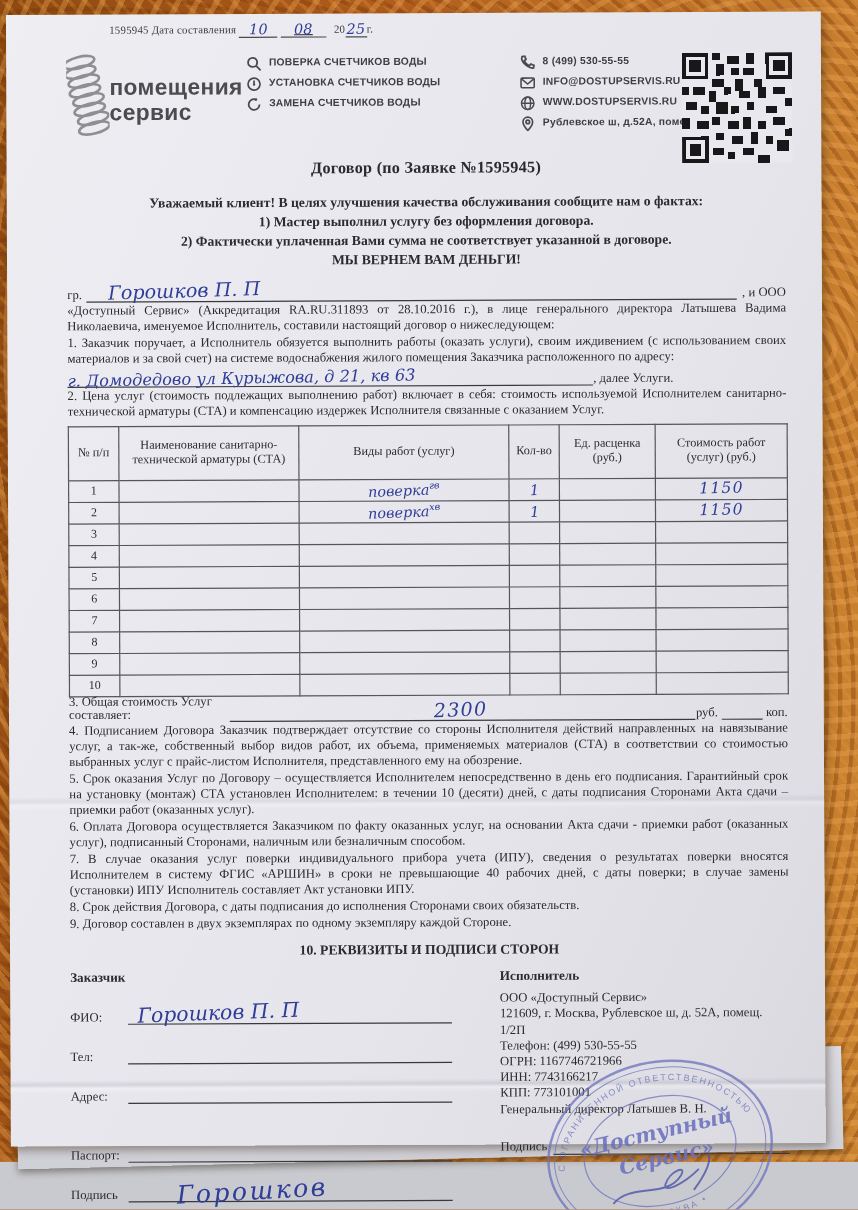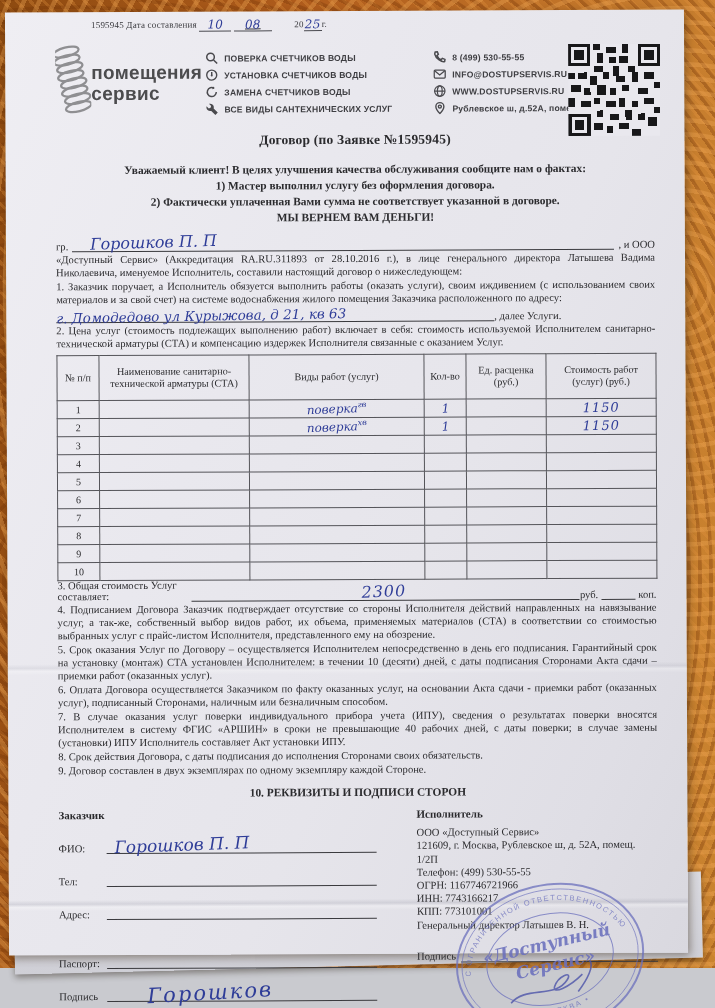--- a/index.html
+++ b/index.html
@@ -43,21 +43,21 @@
   .hw{font-family:"DejaVu Serif", serif;font-style:italic;color:#2f3d98;}
   .hw-date{font-size:12px;position:relative;top:1px;}
 
   
   .header-row{display:flex;align-items:flex-start;margin-top:9px;position:relative;height:84px;}
   .logo-box{display:flex;align-items:center;width:150px;flex:0 0 auto;}
   .logo-name{font-family:"Liberation Sans", sans-serif;font-weight:bold;font-size:19px;line-height:21px;color:#4c4c4e;letter-spacing:.3px;}
   .svc-list,.contact-list{font-family:"Liberation Sans", sans-serif;flex:0 0 auto;margin-top:6px;}
   .svc-list{width:222px;}
   .contact-list{width:200px;margin-left:6px;}
-  .hdr-item{display:flex;align-items:flex-end;height:17px;}
+  .hdr-item{display:flex;align-items:flex-start;height:17px;}
   .hdr-item .ic{width:13px;height:13px;flex:0 0 13px;margin-right:6px;}
   .hdr-item .lbl{font-weight:bold;font-size:8.6px;color:#3e3e42;letter-spacing:.2px;white-space:nowrap;}
   .qr-wrap{position:absolute;right:-6px;top:5px;width:92px;height:92px;}
 
   .doc-title{text-align:center;font-weight:bold;font-size:13.5px;margin-top:8px;letter-spacing:.2px;}
 
   .notice{margin-top:13px;text-align:center;font-weight:bold;font-size:11.4px;line-height:16px;}
 
   .gr-line{display:flex;align-items:flex-end;margin-top:9px;font-size:10.6px;}
   .gr-ul{flex:1 1 auto;border-bottom:1px solid #3a3a3e;margin:0 4px;position:relative;height:16px;}
@@ -109,21 +109,21 @@
 <div class="sheet2"></div>
 
 <div class="paper">
 <div class="content">
 
   <div class="date-line">
     <span>1595945</span>
     <span>Дата составления</span>
     <span class="dash-field" style="width:32px;"><span class="hw hw-date">10</span></span>
     <span class="dash-field" style="width:38px;text-decoration:underline;"><span class="hw hw-date">08</span></span>
-    <span style="margin-left:20px;">20</span><span class="dash-field" style="width:18px;"><span class="hw hw-date">25</span></span><span>г.</span>
+    <span style="margin-left:4px;">20</span><span class="dash-field" style="width:18px;"><span class="hw hw-date">25</span></span><span>г.</span>
   </div>
 
   <div class="header-row">
     <div class="logo-box">
       <span>
         <svg width="36" height="80" viewBox="0 0 36 80">
           <g transform="rotate(-14 18 40)" fill="none" stroke="#8f8f92" stroke-width="2.2">
             <ellipse cx="18" cy="10" rx="13" ry="4.6"></ellipse>
                 <ellipse cx="17" cy="18" rx="13" ry="4.6"></ellipse>
             <ellipse cx="18" cy="26" rx="13" ry="4.6"></ellipse>
@@ -162,28 +162,20 @@
         <span class="lbl">УСТАНОВКА СЧЕТЧИКОВ ВОДЫ</span>
       </div>
       <div class="hdr-item">
         <span class="ic">
           <svg width="13" height="13" viewBox="0 0 13 13" fill="none" stroke="#4a4a4e" stroke-width="1.5">
                 <path d="M11 6.5 A4.5 4.5 0 1 1 8.8 2.6"></path>
                 <path d="M8.2 0.8 L9.2 3 L6.8 3.6" fill="#4a4a4e" stroke="none"></path>
               </svg>
         </span>
         <span class="lbl">ЗАМЕНА СЧЕТЧИКОВ ВОДЫ</span>
-      </div>
-      <div class="hdr-item">
-        <span class="ic">
-          <svg width="13" height="13" viewBox="0 0 13 13" fill="#4a4a4e">
-                <path d="M3.6 1.2 L5.8 3.4 L5.2 5.2 L3.4 5.8 L1.2 3.6 C0.8 5 1.2 6.4 2.2 7.4 C3.2 8.4 4.6 8.7 5.9 8.3 L10 12.4 L12.4 10 L8.3 5.9 C8.7 4.6 8.4 3.2 7.4 2.2 C6.4 1.2 5 0.8 3.6 1.2 Z"></path>
-              </svg>
-        </span>
-        <span class="lbl">ВСЕ ВИДЫ САНТЕХНИЧЕСКИХ УСЛУГ</span>
       </div>
     </div>
 
     <div class="contact-list">
       <div class="hdr-item">
         <span class="ic">
           <svg width="13" height="13" viewBox="0 0 13 13" fill="none" stroke="#4a4a4e" stroke-width="1.5">
                 <path d="M2 1.5 L4.2 1.2 L5.2 3.8 L3.8 5 C4.4 6.6 6.4 8.6 8 9.2 L9.2 7.8 L11.8 8.8 L11.5 11 C9 12 2.5 8 1.6 3.5 Z"></path>
               </svg>
         </span>

